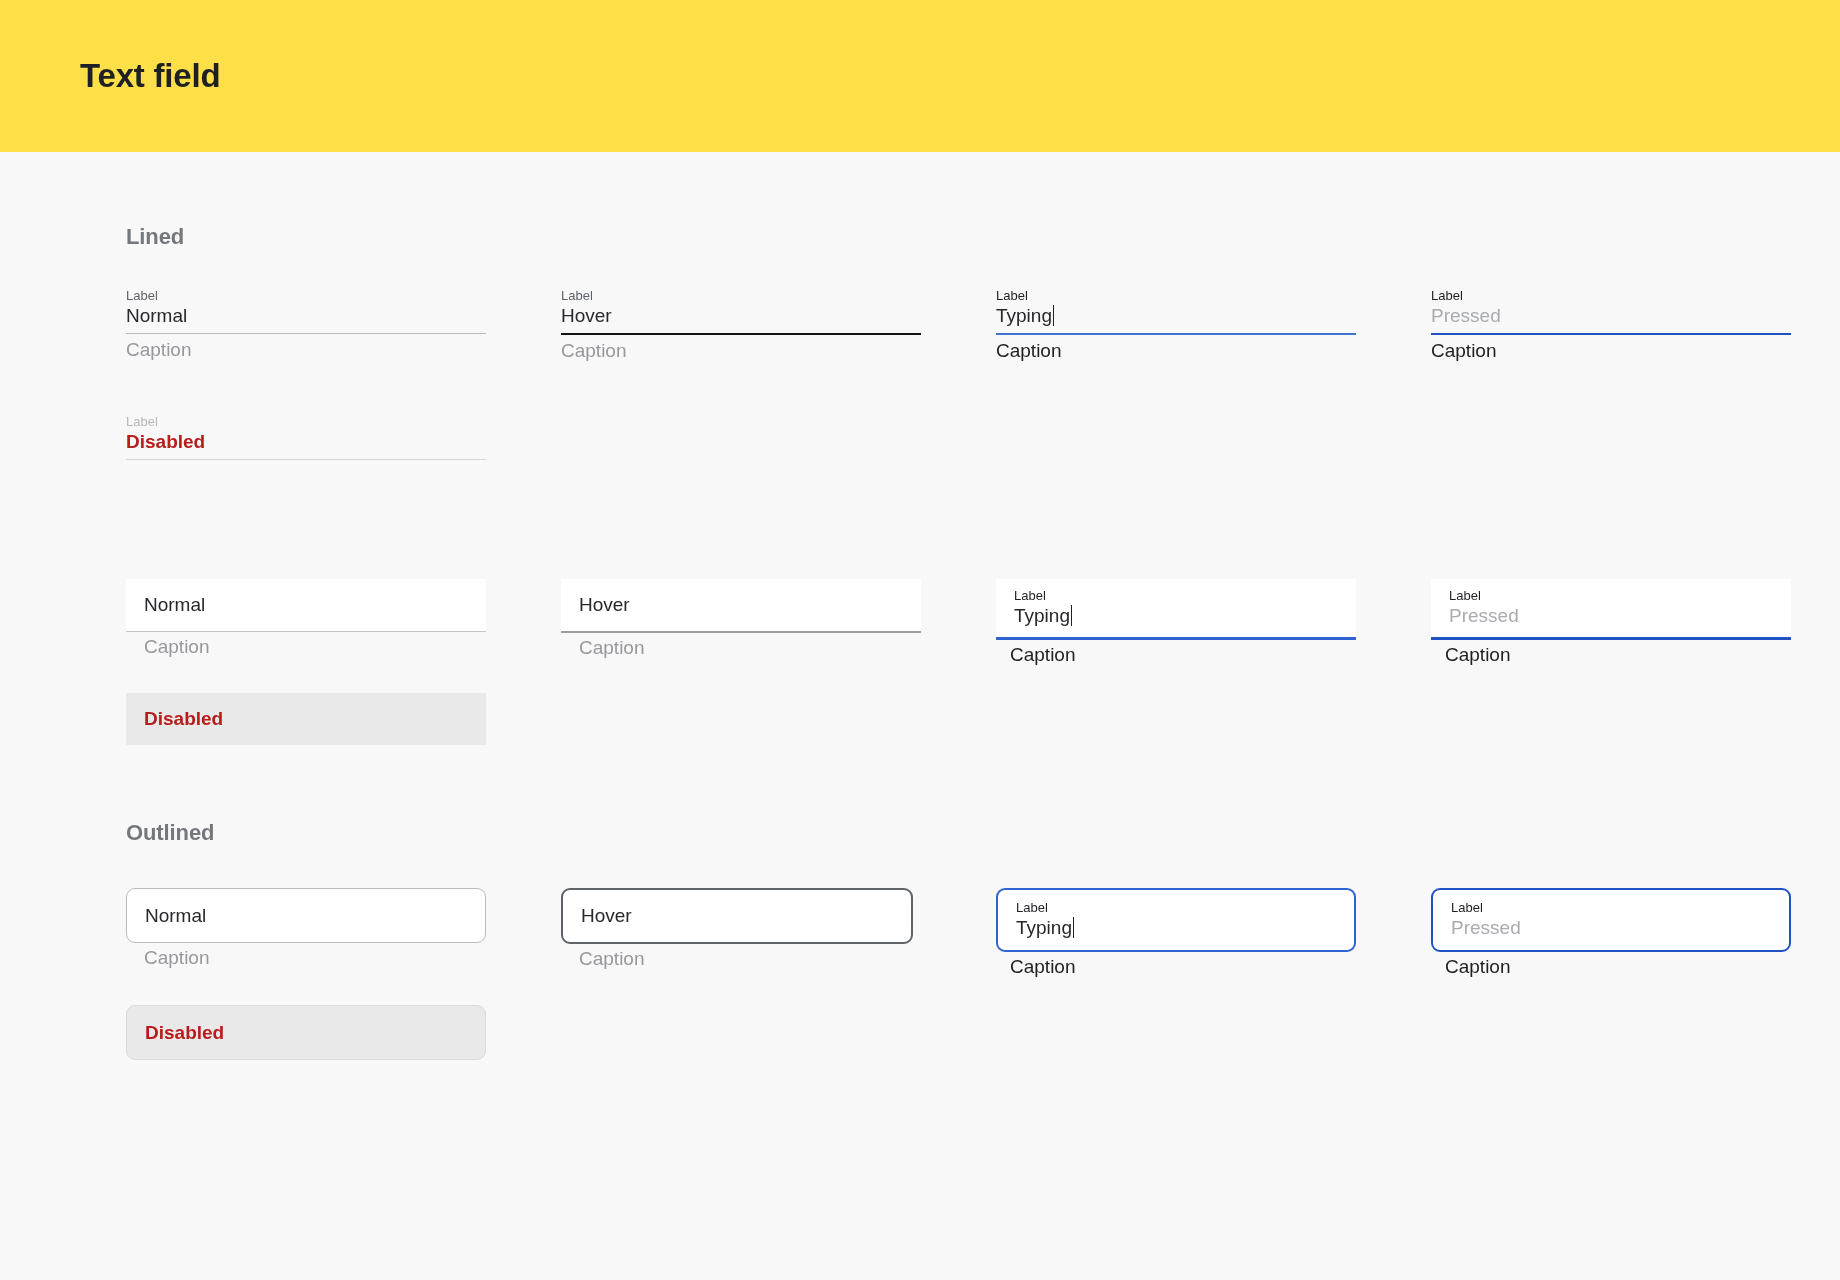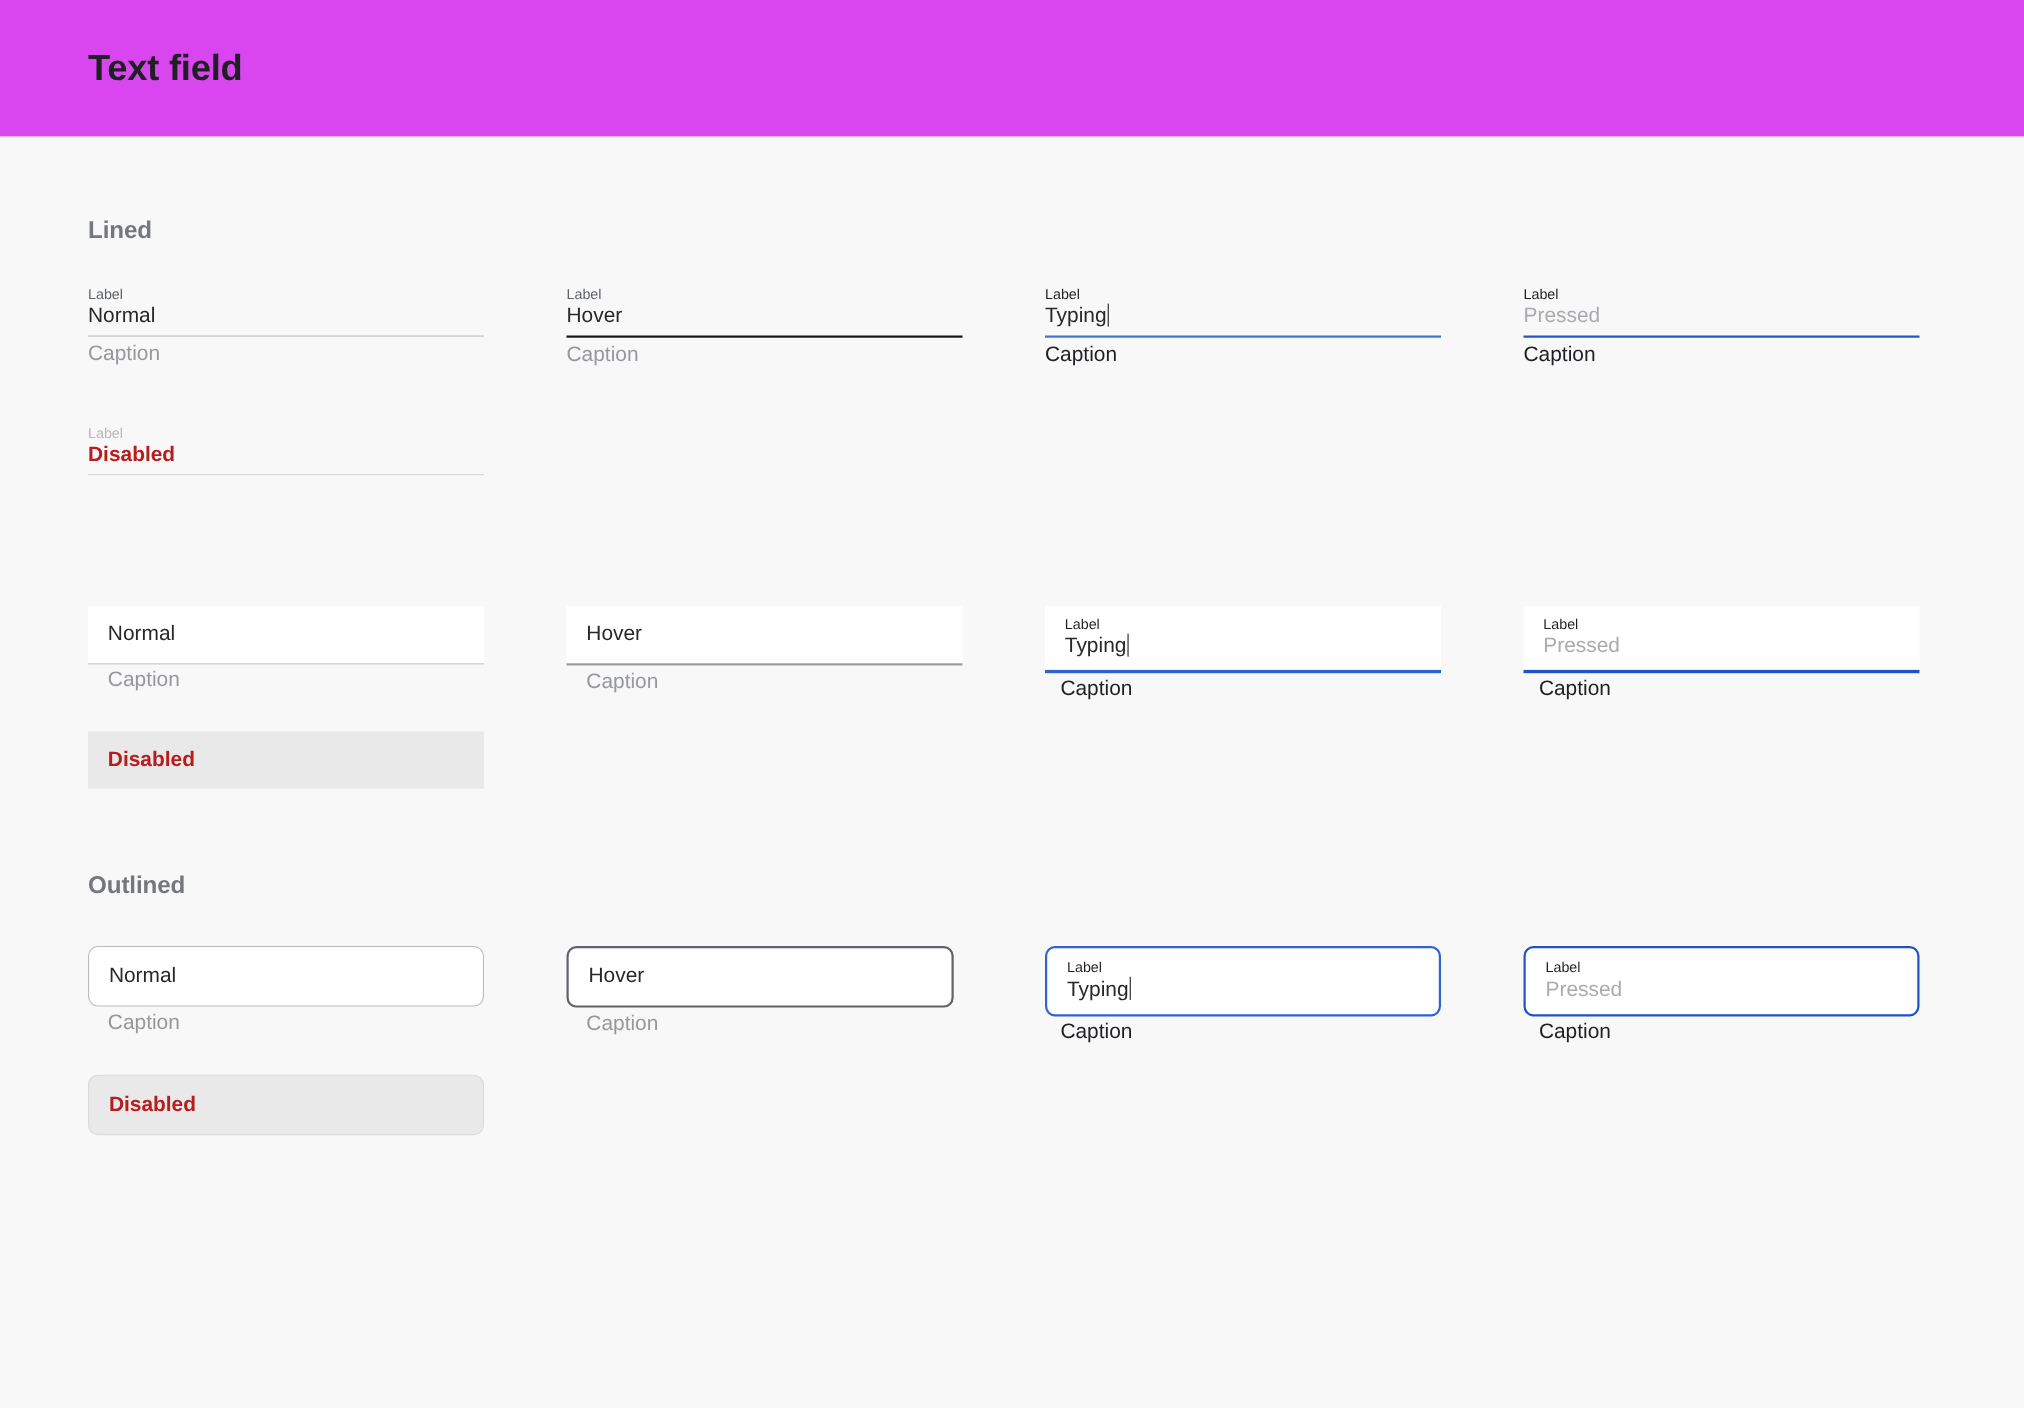--- a/index.html
+++ b/index.html
@@ -6,35 +6,35 @@
   html, body {
     width: 1840px; height: 1280px;
     background: #f8f8f8;
     font-family: "Liberation Sans", sans-serif;
     -webkit-font-smoothing: antialiased;
   }
   .page { position: relative; width: 1840px; height: 1280px; overflow: hidden; }
 
   
   .header {
-    height: 124px;
-    background: #d946ef;
+    height: 152px;
+    background: #fde047;
     display: flex;
     align-items: center;
     padding-left: 80px;
   }
   .header h1 {
     font-size: 33px;
     font-weight: bold;
     color: #1f2023;
     letter-spacing: -0.2px;
   }
 
   
-  .content { padding: 0 0 0 80px; }
+  .content { padding: 0 0 0 80px; margin-left: 46px; }
   .section { position: relative; }
   .section-title {
     font-size: 22px;
     font-weight: bold;
     color: #74777c;
     letter-spacing: -0.1px;
   }
 
   .row {
     display: flex;

